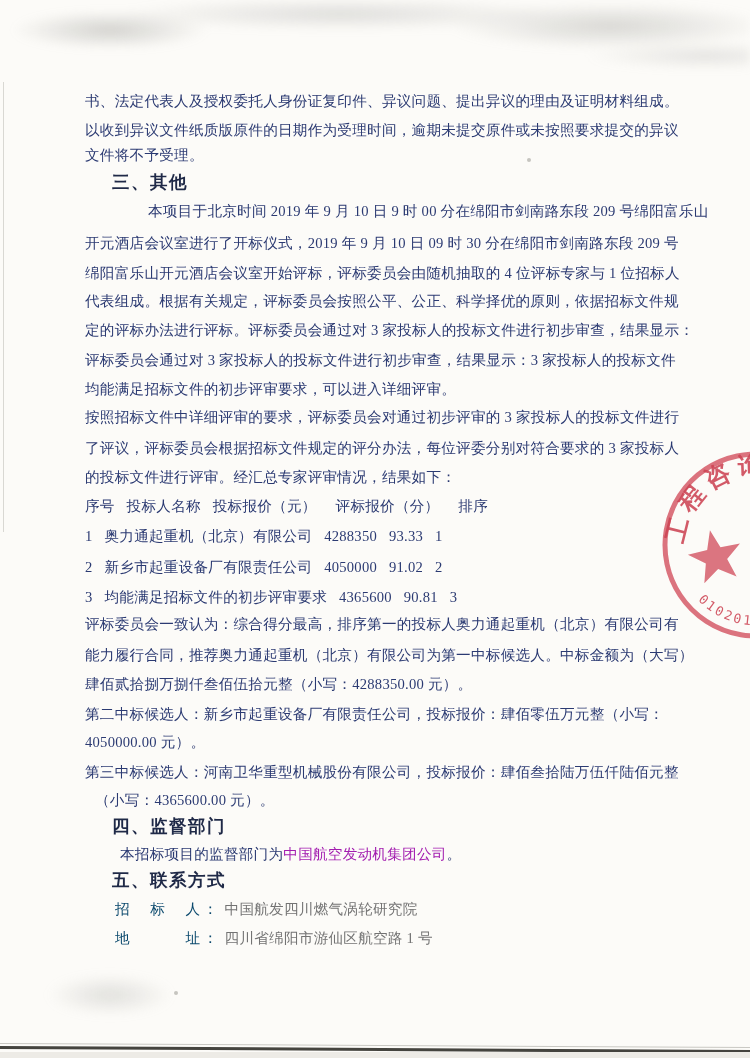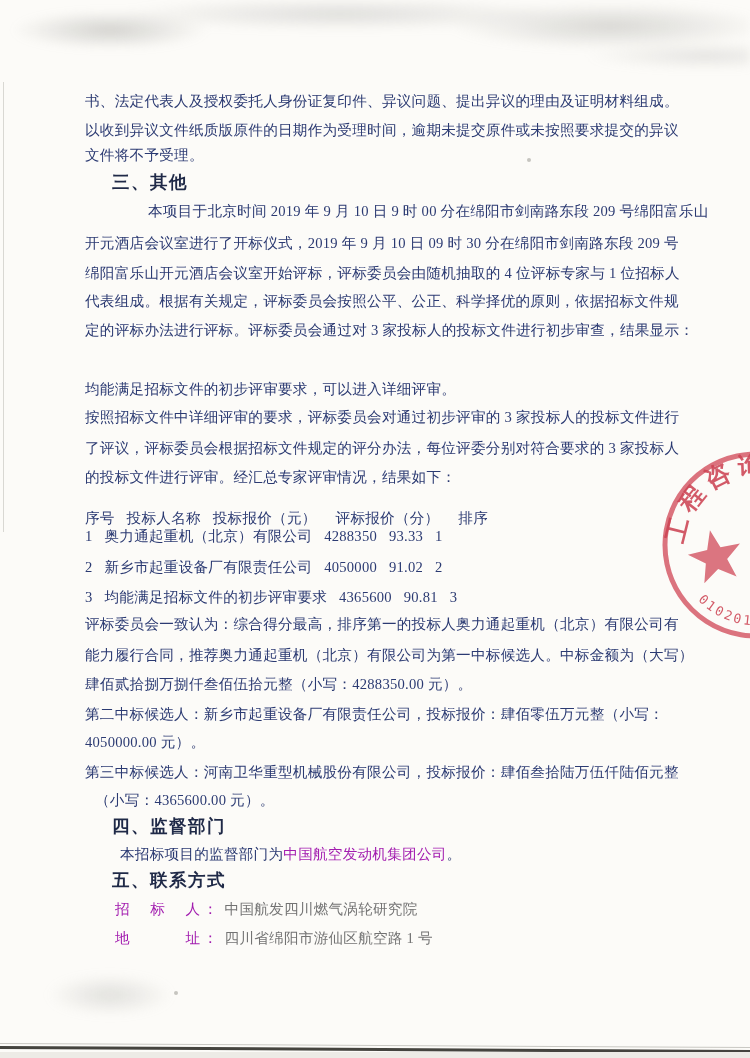--- a/index.html
+++ b/index.html
@@ -51,21 +51,21 @@
     letter-spacing:.25px;
   }
   .h{
     font-size:17.5px;font-weight:bold;color:#1f2947;
     letter-spacing:1.5px;left:112px;
   }
   .th{margin-right:8px;}
   .th-wide{margin-right:15px;}
   .tc{margin-right:8px;}
   .blue{color:#a21caf;}
-  .clabel{color:#a21caf;letter-spacing:3px;}
+  .clabel{color:#0c4a6e;letter-spacing:3px;}
   .cvalue{color:#737373;margin-left:4px;}
   
   .stamp{
     position:absolute;left:656px;top:445px;width:200px;height:200px;
     transform:rotate(-12deg);opacity:.93;
   }
 </style>
 </head>
 <body>
 
@@ -81,27 +81,28 @@
   <div class="ln" style="top:120px;">以收到异议文件纸质版原件的日期作为受理时间，逾期未提交原件或未按照要求提交的异议</div>
   <div class="ln" style="top:145px;">文件将不予受理。</div>
 
   <div class="ln h" style="top:172px;">三、其他</div>
 
   <div class="ln" style="top:201px;left:148px;">本项目于北京时间 2019 年 9 月 10 日 9 时 00 分在绵阳市剑南路东段 209 号绵阳富乐山</div>
   <div class="ln" style="top:233px;">开元酒店会议室进行了开标仪式，2019 年 9 月 10 日 09 时 30 分在绵阳市剑南路东段 209 号</div>
   <div class="ln" style="top:263px;">绵阳富乐山开元酒店会议室开始评标，评标委员会由随机抽取的 4 位评标专家与 1 位招标人</div>
   <div class="ln" style="top:291px;">代表组成。根据有关规定，评标委员会按照公平、公正、科学择优的原则，依据招标文件规</div>
   <div class="ln" style="top:320px;">定的评标办法进行评标。评标委员会通过对 3 家投标人的投标文件进行初步审查，结果显示：</div>
+  <div class="ln" style="top:350px;">评标委员会通过对 3 家投标人的投标文件进行初步审查，结果显示：3 家投标人的投标文件</div>
   <div class="ln" style="top:379px;">均能满足招标文件的初步评审要求，可以进入详细评审。</div>
 
   <div class="ln" style="top:407px;">按照招标文件中详细评审的要求，评标委员会对通过初步评审的 3 家投标人的投标文件进行</div>
   <div class="ln" style="top:438px;">了评议，评标委员会根据招标文件规定的评分办法，每位评委分别对符合要求的 3 家投标人</div>
   <div class="ln" style="top:467px;">的投标文件进行评审。经汇总专家评审情况，结果如下：</div>
 
-  <div class="ln" style="top:496px;margin-top:12px;">
+  <div class="ln" style="top:496px;">
     <span class="th">序号</span>
     <span class="th">投标人名称</span>
     <span class="th-wide">投标报价（元）</span>
     <span class="th-wide">评标报价（分）</span>
     <span class="th">排序</span>
   </div>
 
   <div class="ln" style="top:526px;">
     <span class="tc">1</span>
     <span class="tc">奥力通起重机（北京）有限公司</span>

